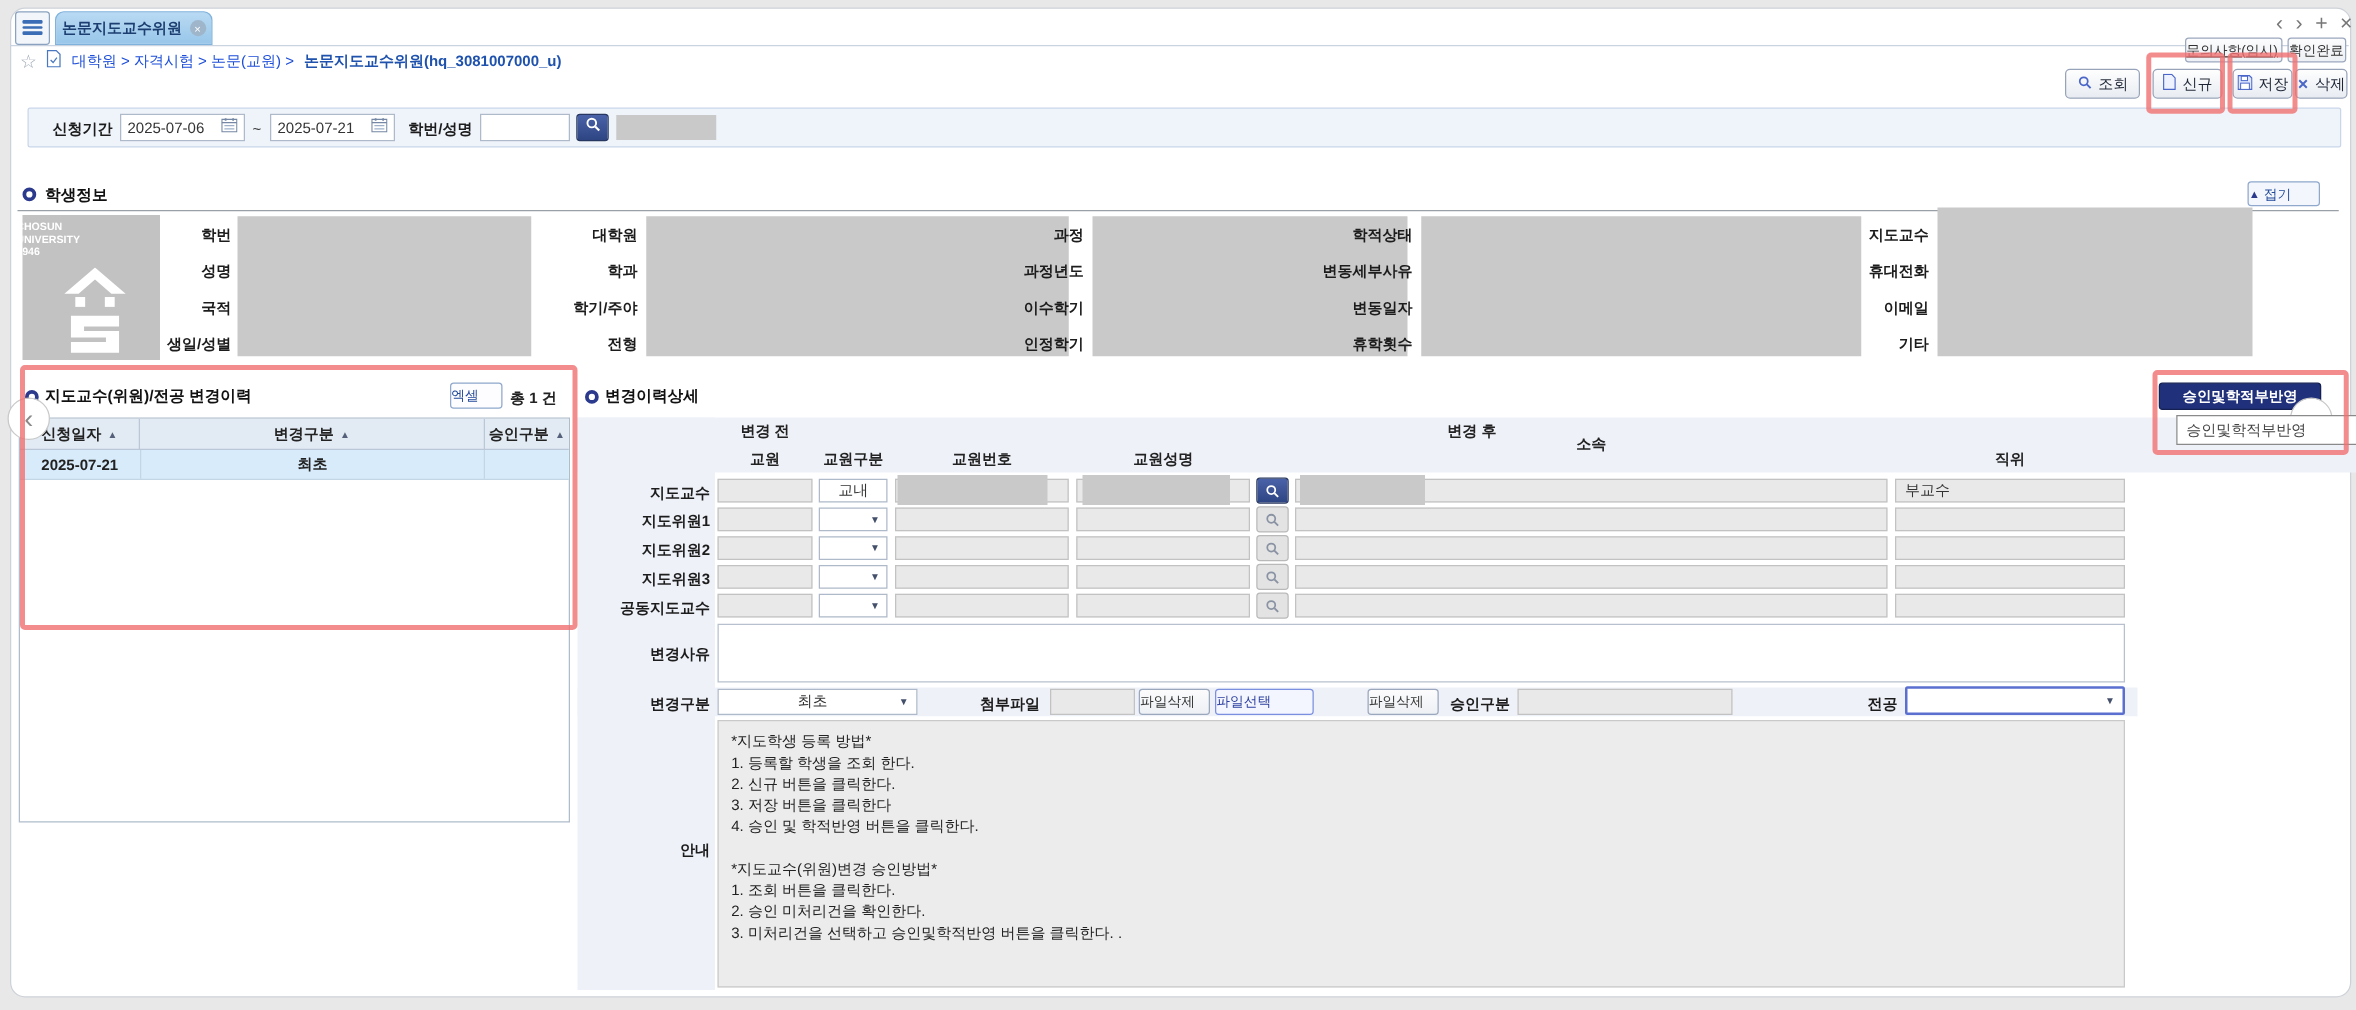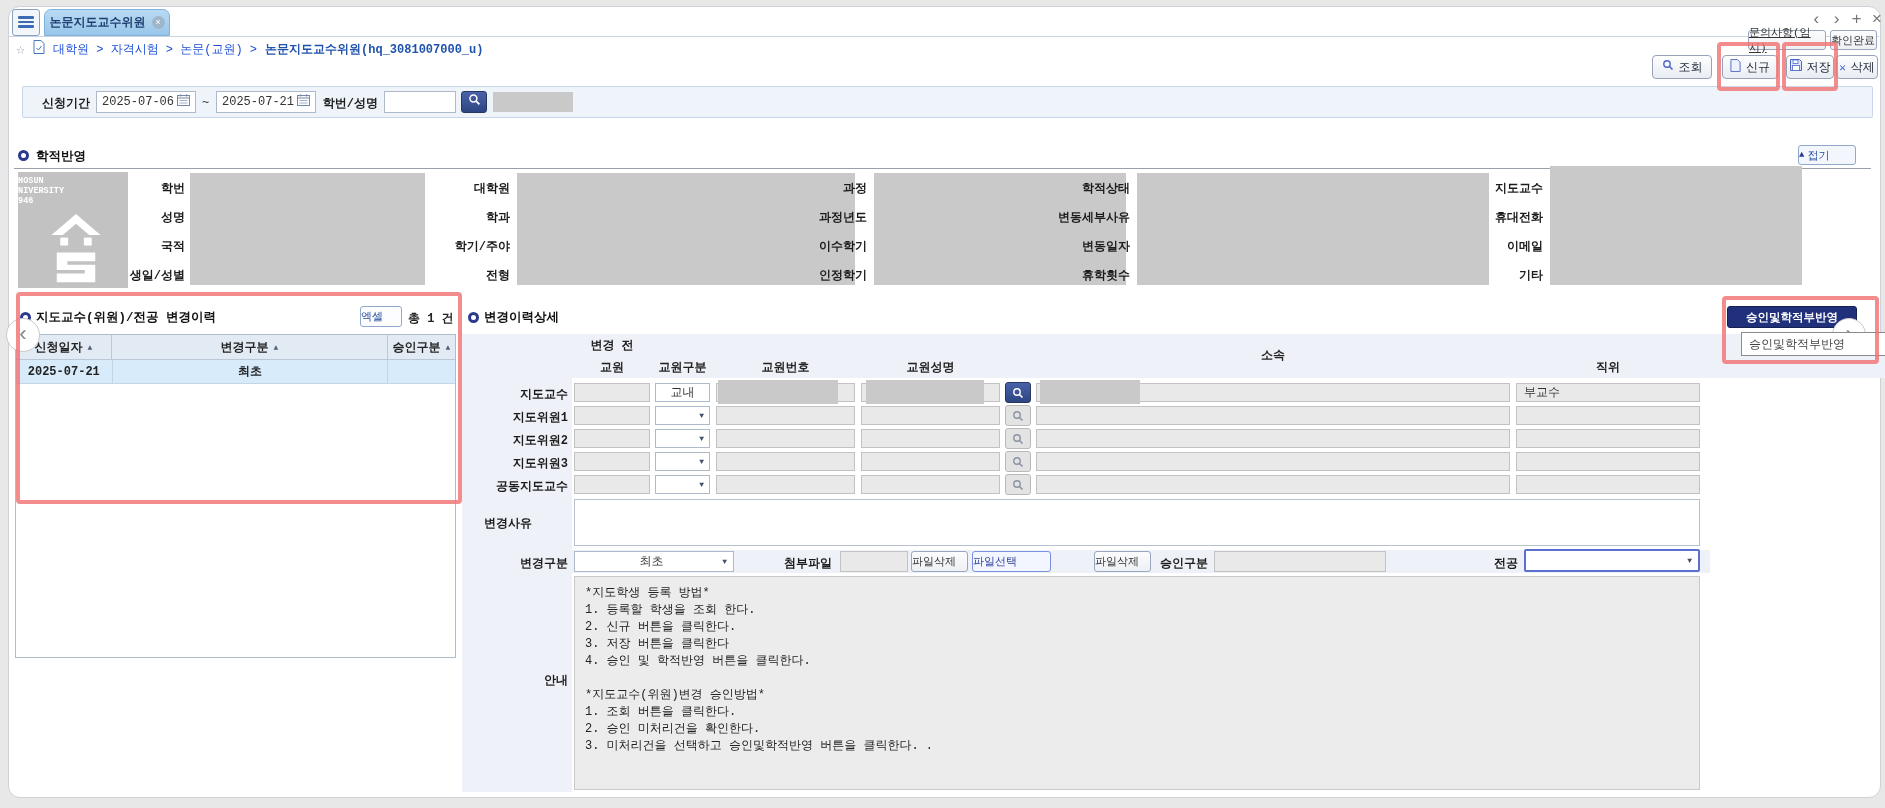--- a/index.html
+++ b/index.html
@@ -1,16 +1,16 @@
 <!DOCTYPE html>
 <html><head>
 <meta charset="utf-8">
 <style>
   html,body{margin:0;padding:0;background:#e8e8e8;font-family:"Liberation Sans",sans-serif;}
-  .stage{position:relative;width:1885px;height:808px;background:#e8e8e8;overflow:hidden;font-family:Liberation Mono, monospace;}
+  .stage{position:relative;width:1885px;height:808px;background:#e8e8e8;overflow:hidden;}
   .abs{position:absolute;box-sizing:border-box;}
   .card{position:absolute;left:8px;top:6px;width:1871px;height:790px;background:#fff;
         border:1px solid #cdd2d9;border-radius:12px;}
   .lbl{font-weight:bold;font-size:12px;color:#1c1c1c;text-align:right;white-space:nowrap;}
   .txt{font-size:12px;color:#333;white-space:nowrap;}
   .ro{background:#e9e9e9;border:1px solid #c2c2c2;}
   .wf{background:#fff;border:1px solid #aeb9c9;}
   .redact{background:#c9c9c9;}
   .btn{border:1px solid #96a3b8;background:linear-gradient(#fefefe,#e8ecf2);border-radius:4px;
        font-size:12px;color:#1e2636;display:flex;align-items:center;justify-content:center;gap:5px;cursor:pointer;}
@@ -127,21 +127,21 @@
   <div class="abs wf" style="left:384px;top:91px;width:72px;height:22px;cursor:text;"></div>
   <div class="abs magn" style="left:461px;top:91px;width:26px;height:22px;">
     <span><svg width="13" height="13" viewBox="0 0 12 12">
           <circle cx="5" cy="5" r="3.2" fill="none" stroke="#fff" stroke-width="1.4"></circle>
           <line x1="7.5" y1="7.5" x2="10.5" y2="10.5" stroke="#fff" stroke-width="1.6"></line>
         </svg></span>
   </div>
   <div class="abs redact" style="left:493px;top:92px;width:80px;height:20px;"></div>
 
   <div class="abs secicon" style="left:18px;top:150px;"></div>
-  <div class="abs" style="left:36px;top:148px;font-size:12.5px;font-weight:bold;color:#111;">학적반영</div>
+  <div class="abs" style="left:36px;top:148px;font-size:12.5px;font-weight:bold;color:#111;">학생정보</div>
   <div class="abs sbtn" style="left:1798px;top:145px;width:58px;height:20px;gap:3px;border-color:#8fa8cc;background:#f3f7fd;color:#234a9a;">
     <span style="font-size:9px;color:#2b3a8c;">▲</span>
     <span>접기</span>
   </div>
   <div class="abs" style="left:14px;top:168px;width:1857px;height:1px;background:#9aa0a8;"></div>
 
   <div class="abs" style="left:18px;top:172px;width:110px;height:116px;background:#c2c2c2;overflow:hidden;">
     <div style="margin:4px 0 0 -5px;color:#fff;font-weight:bold;font-size:8.5px;line-height:10px;">
       <div>CHOSUN</div>
       <div>UNIVERSITY</div>
@@ -224,20 +224,21 @@
     <span>승인및학적부반영</span>
   </div>
   <div class="abs" style="left:1741px;top:332px;width:152px;height:24px;background:#fff;border:1px solid #8a8a8a;display:flex;align-items:center;padding-left:7px;font-size:12px;color:#444;z-index:40;">
     <span>승인및학적부반영</span>
   </div>
 
   <div class="abs" style="left:462px;top:334px;width:1423px;height:44px;background:#eef1f8;"></div>
   <div class="abs" style="left:462px;top:334px;width:110px;height:458px;background:#eef1f8;"></div>
 
   <div class="abs hc" style="left:574px;top:334px;width:76px;height:22px;">변경 전</div>
+  <div class="abs hc" style="left:655px;top:334px;width:1045px;height:22px;">변경 후</div>
   <div class="abs hc" style="left:574px;top:356px;width:76px;height:22px;">교원</div>
   <div class="abs hc" style="left:645px;top:356px;width:75px;height:22px;">교원구분</div>
   <div class="abs hc" style="left:716px;top:356px;width:139px;height:22px;">교원번호</div>
   <div class="abs hc" style="left:861px;top:356px;width:139px;height:22px;">교원성명</div>
   <div class="abs hc" style="left:1036px;top:344px;width:474px;height:22px;">소속</div>
   <div class="abs hc" style="left:1516px;top:356px;width:184px;height:22px;">직위</div>
 
   <div class="abs lbl" style="left:448px;top:386px;width:120px;">지도교수</div>
   <div class="abs ro" style="left:574px;top:383px;width:76px;height:19px;"></div>
   <div class="abs wf" style="left:655px;top:383px;width:55px;height:19px;display:flex;align-items:center;justify-content:center;font-size:12px;color:#333;">
@@ -316,21 +317,21 @@
   <div class="abs ro" style="left:861px;top:475px;width:139px;height:19px;"></div>
   <div class="abs magl" style="left:1005px;top:474px;width:26px;height:21px;">
       <svg width="12" height="12" viewBox="0 0 12 12">
         <circle cx="5" cy="5" r="3.2" fill="none" stroke="#8a93a3" stroke-width="1.4"></circle>
         <line x1="7.5" y1="7.5" x2="10.5" y2="10.5" stroke="#8a93a3" stroke-width="1.6"></line>
       </svg>
     </div>
   <div class="abs ro" style="left:1036px;top:475px;width:474px;height:19px;"></div>
   <div class="abs ro" style="left:1516px;top:475px;width:184px;height:19px;"></div>
 
-  <div class="abs lbl" style="left:448px;top:515px;width:120px;text-align:center;">변경사유</div>
+  <div class="abs lbl" style="left:448px;top:515px;width:120px;">변경사유</div>
   <div class="abs" style="left:574px;top:499px;width:1126px;height:47px;background:#fff;border:1px solid #b7c0ce;cursor:text;"></div>
 
   <div class="abs" style="left:462px;top:550px;width:1248px;height:23px;background:#eef1f7;"></div>
   <div class="abs lbl" style="left:448px;top:555px;width:120px;">변경구분</div>
   <div class="abs wf" style="left:574px;top:551px;width:160px;height:21px;display:flex;align-items:center;padding:0 6px;cursor:pointer;">
     <span style="flex:1;text-align:center;font-size:12px;color:#333;">최초</span>
     <span class="ddarrow">▼</span>
   </div>
   <div class="abs lbl" style="left:760px;top:555px;width:72px;">첨부파일</div>
   <div class="abs ro" style="left:840px;top:551px;width:68px;height:21px;"></div>

